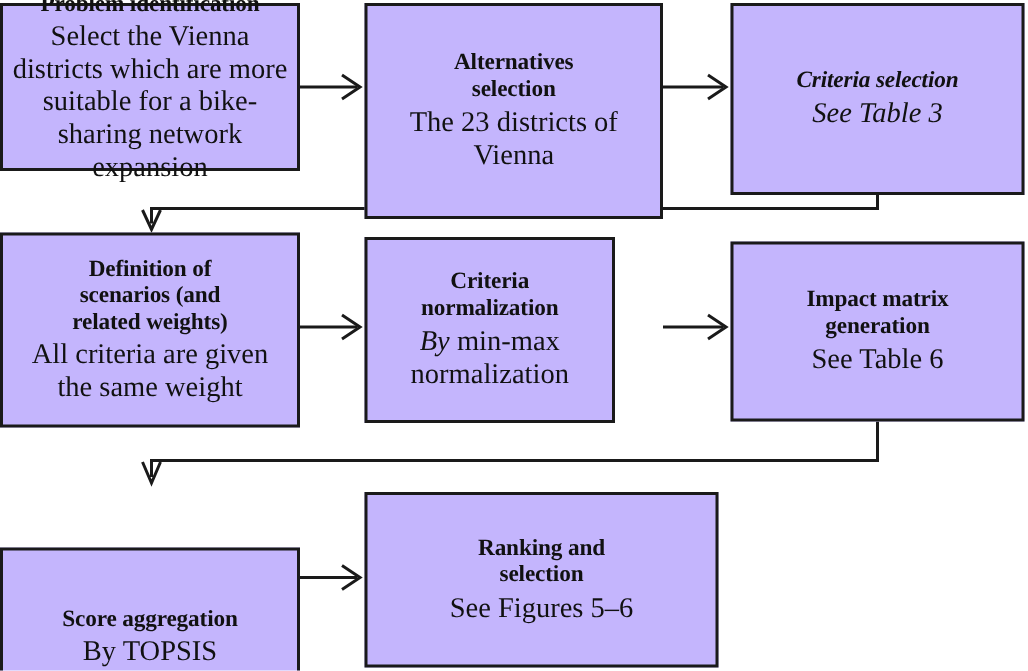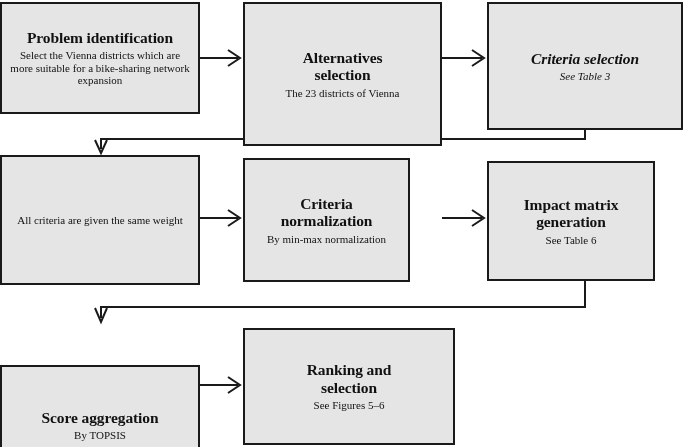--- a/index.html
+++ b/index.html
@@ -21,62 +21,63 @@
     left: 0;
     top: 0;
     width: 685px;
     height: 447px;
   }
 
   .node {
     position: absolute;
     box-sizing: border-box;
     border: 2.5px solid #1a1a1a;
-    background: #e5e5e5;
+    background: #c4b5fd;
     display: flex;
     flex-direction: column;
     align-items: center;
     justify-content: center;
     text-align: center;
     padding: 0 6px;
   }
 
   .node-title {
     font-weight: bold;
     font-size: 15.5px;
     line-height: 1.12;
     letter-spacing: -0.1px;
     margin: 0 0 3px 0;
     white-space: pre-line;
   }
 
   .node-sub {
     font-weight: normal;
-    font-size: 11px;
+    font-size: 19px;
     line-height: 1.14;
     margin: 0;
     white-space: pre-line;
   }
 
   .node-sub .em {
+    font-style: italic;
   }
 
   
   #node-problem      { left: 0px;   top: 2px;   width: 200px; height: 112px; }
   #node-alternatives { left: 243px; top: 2px;   width: 199px; height: 144px; }
   #node-criteria     { left: 487px; top: 2px;   width: 196px; height: 128px; font-style: italic; }
 
   
   #node-scenarios    { left: 0px;   top: 155px; width: 200px; height: 130px; }
   #node-normalization{ left: 243px; top: 158px; width: 167px; height: 124px; }
-  #node-impact       { left: 487px; top: 161px; width: 168px; height: 120px; }
+  #node-impact       { left: 487px; top: 161px; width: 196px; height: 120px; }
 
   
   #node-score        { left: 0px;   top: 325px; width: 200px; height: 120px; margin-top: 40px; }
-  #node-ranking      { left: 243px; top: 328px; width: 212px; height: 117px; }
+  #node-ranking      { left: 243px; top: 328px; width: 236px; height: 117px; }
 
   svg line, svg path, svg polyline {
     stroke: #1a1a1a;
     fill: none;
   }
 </style>
 </head>
 <body>
 
 <svg id="flow-canvas" viewBox="0 0 685 447" width="685" height="447" xmlns="http://www.w3.org/2000/svg">
@@ -127,20 +128,23 @@
 selection</div>
   <div class="node-sub">The 23 districts of Vienna</div>
 </div>
 
 <div class="node" id="node-criteria">
   <div class="node-title">Criteria selection</div>
   <div class="node-sub">See Table 3</div>
 </div>
 
 <div class="node" id="node-scenarios">
+  <div class="node-title">Definition of
+scenarios (and
+related weights)</div>
   <div class="node-sub">All criteria are given the same weight</div>
 </div>
 
 <div class="node" id="node-normalization">
   <div class="node-title">Criteria
 normalization</div>
   <div class="node-sub"><span class="em">By</span><span> min-max normalization</span></div>
 </div>
 
 <div class="node" id="node-impact">

